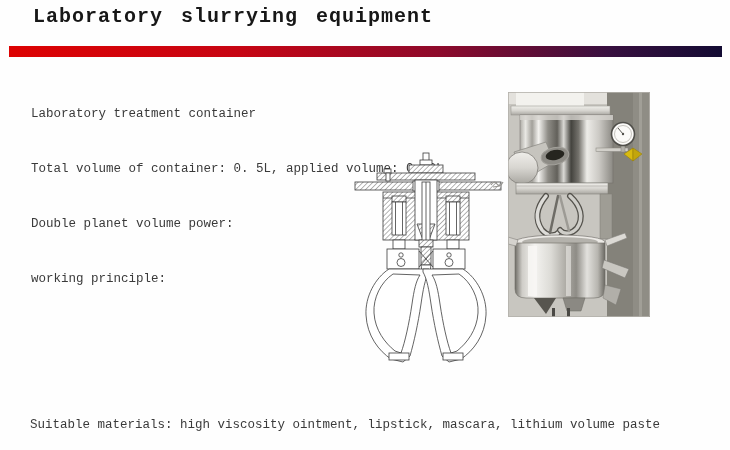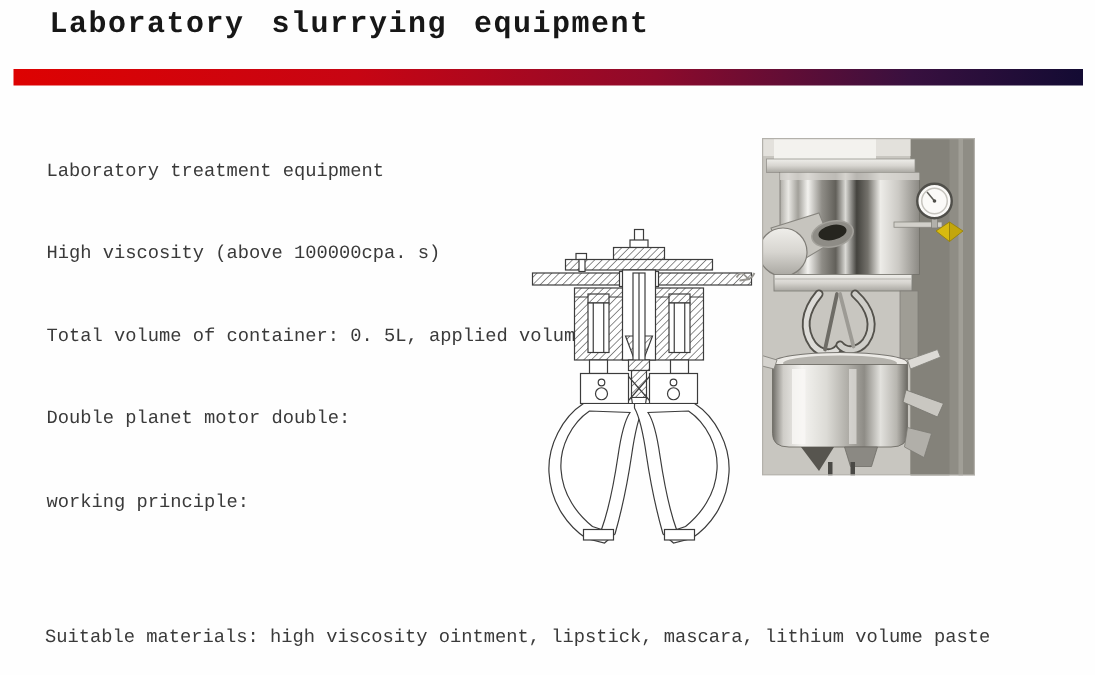--- a/index.html
+++ b/index.html
@@ -31,24 +31,23 @@
 </head>
 <body>
 
 <div class="page">
 
   <div class="title">Laboratory slurrying equipment</div>
 
   <div class="accent-bar" style="background: linear-gradient(90deg, rgb(221, 2, 2) 0%, rgb(199, 5, 19) 32%, rgb(142, 10, 43) 60%, rgb(56, 16, 63) 84%, rgb(19, 11, 51) 100%);"></div>
 
   <div class="specs">
-    <div>Laboratory treatment equipment</div>
-    <div>High viscosity (above 100000cpa. s)</div>
+    <div>Laboratory treatment container</div>
     <div>Total volume of container: 0. 5L, applied volume: 0. 3L</div>
-    <div>Double planet motor double:</div>
+    <div>Double planet volume power:</div>
     <div>working principle:</div>
     
     
     
     
     
     
   </div>
 
   <svg class="diagram" viewBox="0 0 150 212">

